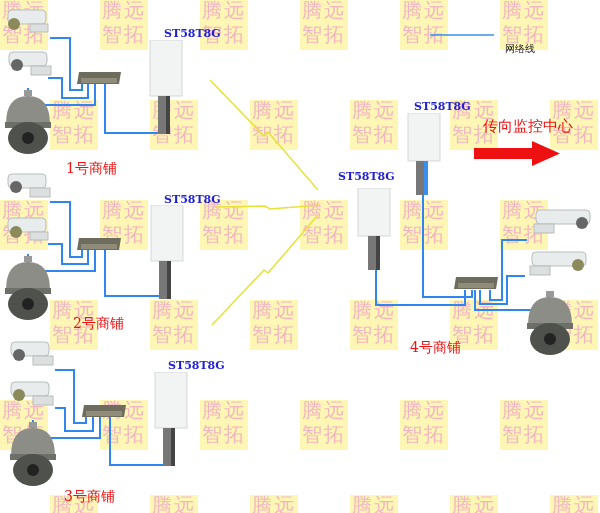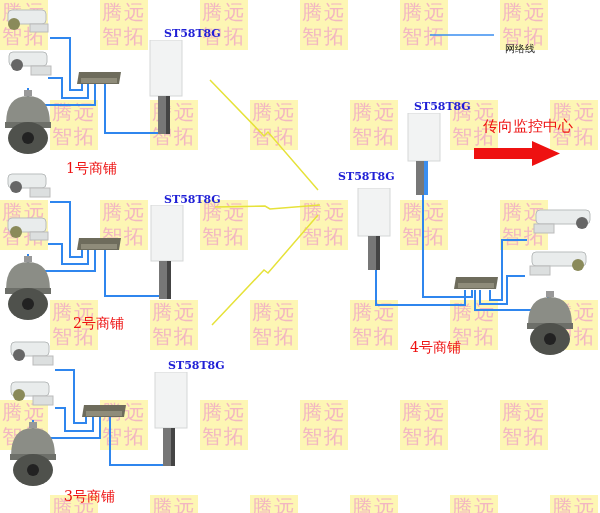--- a/index.html
+++ b/index.html
@@ -1,18 +1,18 @@
 <!DOCTYPE html>
 <html><head>
 <meta charset="utf-8">
 <style>
   html, body { margin:0; padding:0; }
   body { width:600px; height:513px; background:#ffffff; position:relative; overflow:hidden; font-family:"DejaVu Serif", serif; }
   #canvas { position:absolute; left:0; top:0; width:600px; height:513px; }
-  .wm { position:absolute; width:48px; height:50px; background:#fdf6b0; color:#f2b3bf; font-family:Liberation Sans, sans-serif; font-size:20px; line-height:24px; text-align:center; letter-spacing:2px; opacity:0.95; z-index:1; }
+  .wm { position:absolute; width:48px; height:50px; background:#fdf6b0; color:#f2b3bf; font-family:Liberation Mono, monospace; font-size:20px; line-height:24px; text-align:center; letter-spacing:2px; opacity:0.95; z-index:1; }
   .wm span { display:block; }
   svg.wires { position:absolute; left:0; top:0; z-index:3; }
   .label-model { position:absolute; color:#1f1fd6; font-family:"DejaVu Serif", serif; font-weight:bold; font-size:11px; z-index:5; }
   .label-shop { position:absolute; color:#ee1111; font-family:"DejaVu Serif", serif; font-size:14px; z-index:5; }
   .legend-text { position:absolute; font-family:"DejaVu Sans", sans-serif; font-size:10px; color:#222; z-index:5; }
   .center-text { position:absolute; color:#ee1111; font-family:Liberation Sans, sans-serif; font-size:15px; z-index:5; }
   .dev { position:absolute; z-index:4; }
 </style>
 </head>
 <body>

